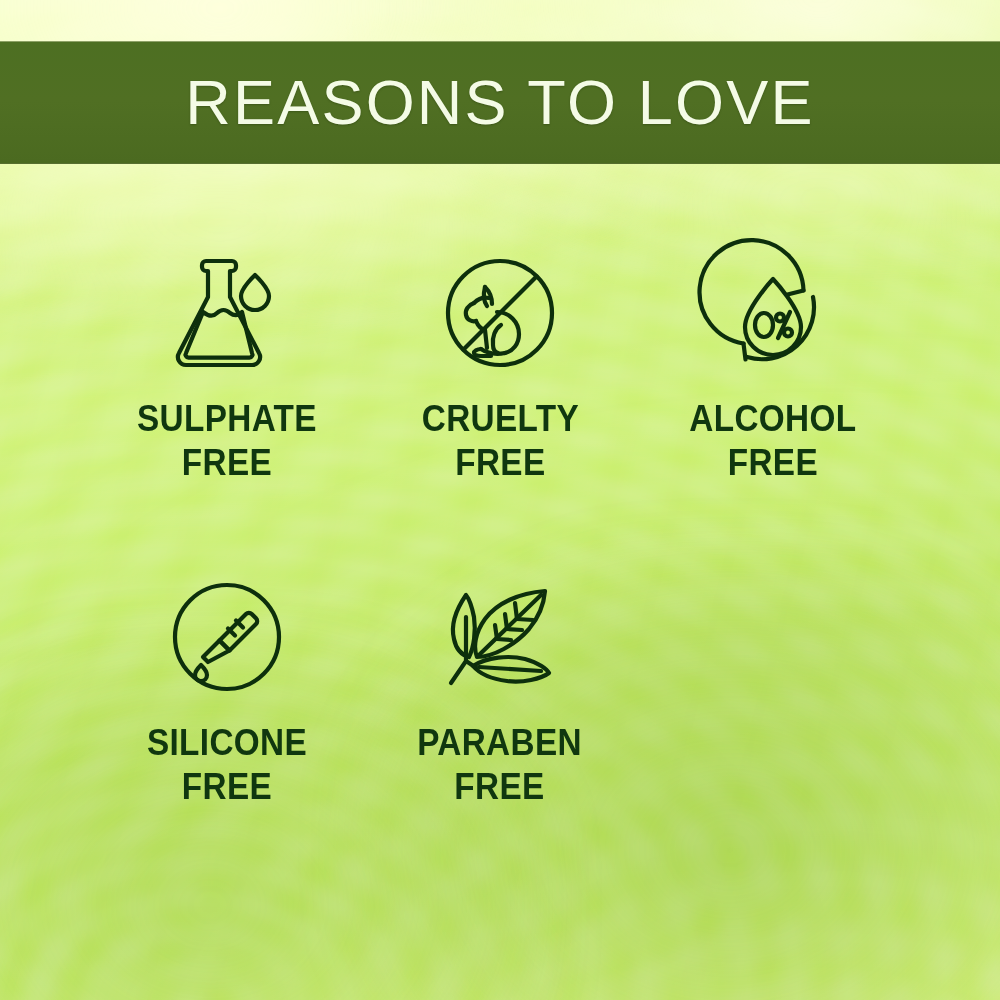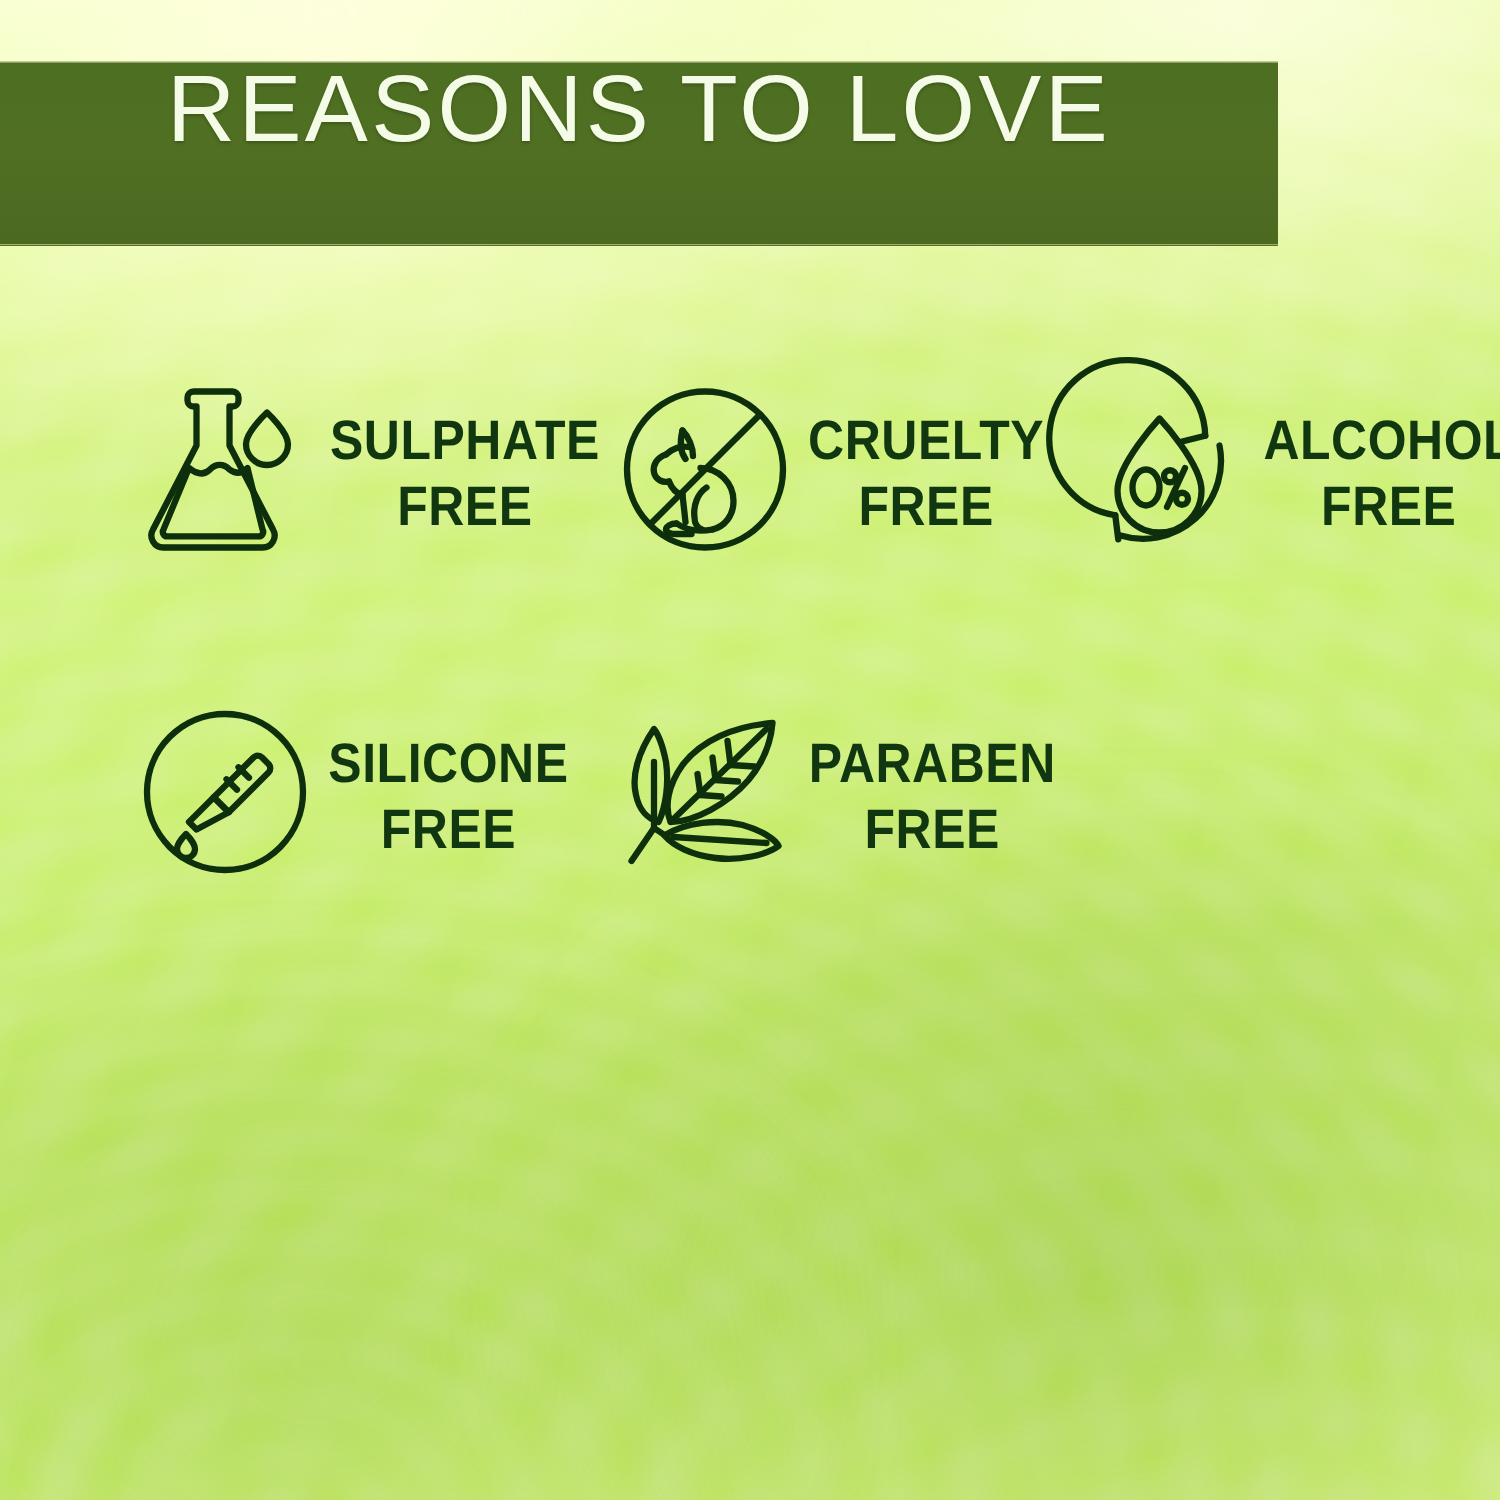--- a/index.html
+++ b/index.html
@@ -117,25 +117,26 @@
     height: 55%;
     background: radial-gradient(ellipse at 50% 50%, rgba(150,195,64,0.34) 0%, rgba(150,195,64,0.12) 55%, rgba(150,195,64,0) 78%);
     filter: blur(26px);
   }
 
   
   .banner {
     position: absolute;
     left: 0;
     top: 42px;
-    width: 852px;
+    width: 1000px;
     height: 121px;
     background: linear-gradient(180deg, #4d6f22 0%, #506f23 48%, #4b6a20 100%);
     box-shadow: 0 1px 0 rgba(60,85,24,0.85), 0 -1px 0 rgba(70,98,30,0.6);
     display: flex;
+    align-items: center;
     justify-content: center;
   }
   .banner-title {
     color: #f4fbe6;
     font-size: 63px;
     letter-spacing: 2.2px;
     font-weight: 400;
     line-height: 1;
     white-space: nowrap;
     text-shadow: 0 1px 2px rgba(30,45,10,0.35);
@@ -146,22 +147,22 @@
     position: absolute;
     left: 90px;
     top: 250px;
     width: 820px;
     display: grid;
     grid-template-columns: repeat(3, 1fr);
     grid-row-gap: 90px;
   }
   .cell {
     display: flex;
-    flex-direction: row;
-    align-items: flex-start;
+    flex-direction: column;
+    align-items: center;
   }
   .icon-box {
     width: 120px;
     height: 125px;
     display: flex;
     align-items: center;
     justify-content: center;
   }
   .icon-box svg {
     display: block;

